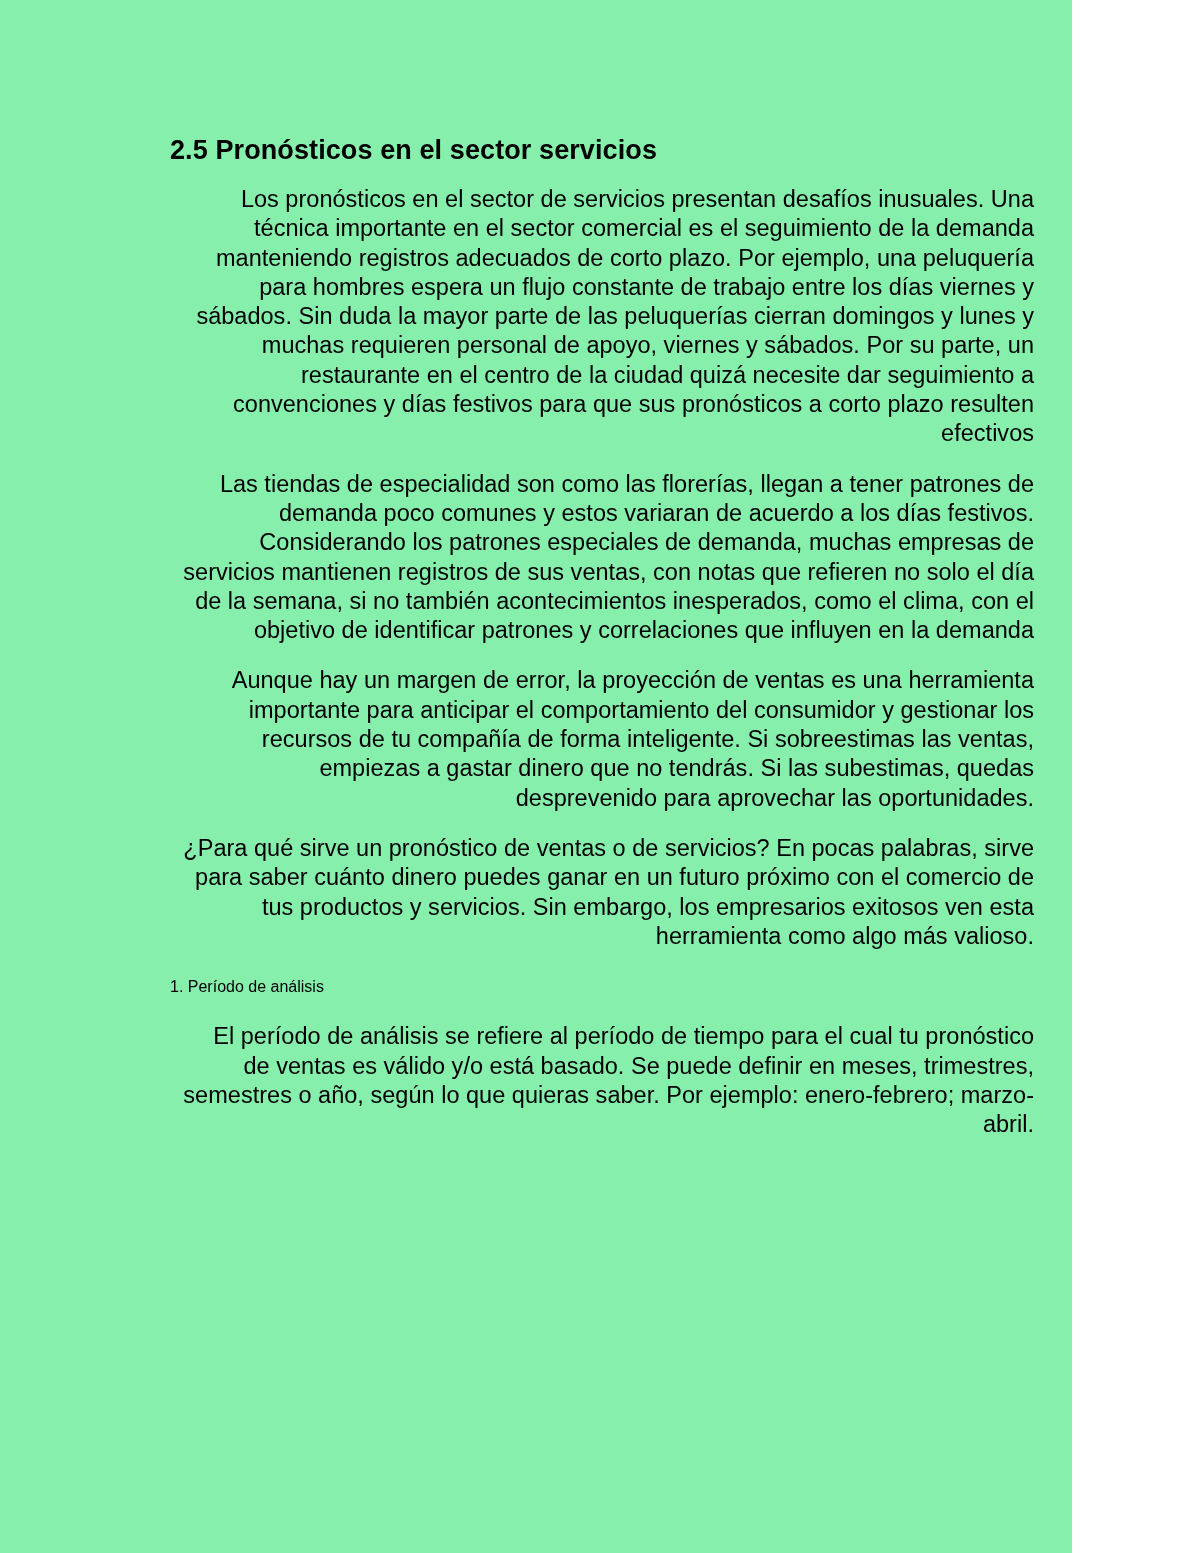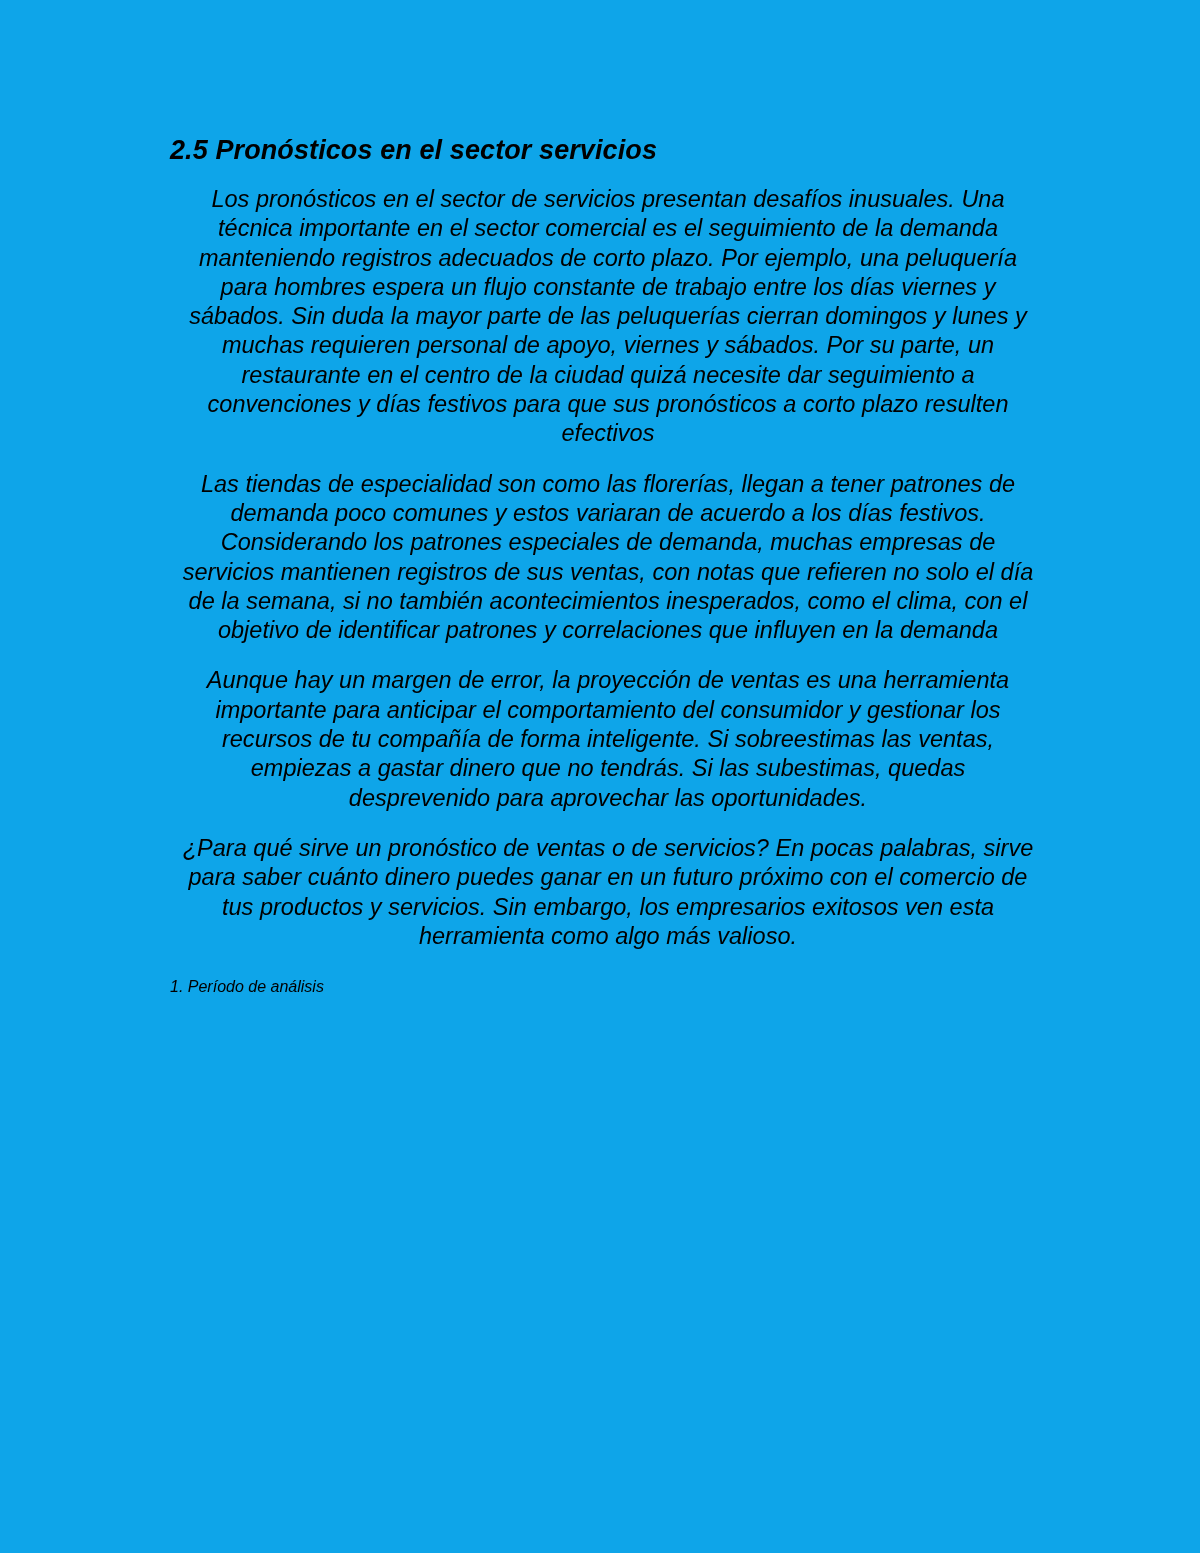--- a/index.html
+++ b/index.html
@@ -9,26 +9,25 @@
   }
   body {
     width: 1200px;
     height: 1553px;
     font-family: "Liberation Sans Narrow", "Liberation Sans", sans-serif;
     color: #000000;
     -webkit-font-smoothing: none;
   }
   .page {
     position: relative;
-    width: 1200px;
+    width: 1072px;
     height: 1553px;
-    background: #0ea5e9;
+    background: #86efac;
     box-sizing: border-box;
     overflow: hidden;
-    font-style: italic;
   }
   .content {
     position: absolute;
     left: 170px;
     top: 133px;
     width: 864px;
   }
   .h-section {
     font-size: 27px;
     font-weight: bold;
@@ -52,21 +51,21 @@
     letter-spacing: 0.1px;
     margin: 28px 0 20px 0;
     font-stretch: condensed;
   }
   p.body {
     font-size: 23.5px;
     line-height: 29.3px;
     margin: 0 0 21px 12px;
     letter-spacing: 0.02px;
     font-stretch: condensed;
-    text-align: center;
+    text-align: right;
   }
   p.body:last-child {
     margin-bottom: 0;
   }
   .listitem {
     font-size: 16px;
     line-height: 29.3px;
     margin: 0 0 21px 0;
     font-stretch: condensed;
   }
@@ -85,15 +84,16 @@
     <p class="body">Las tiendas de especialidad son como las florerías, llegan a tener patrones de demanda poco comunes y estos variaran de acuerdo a los días festivos. Considerando los patrones especiales de demanda, muchas empresas de servicios mantienen registros de sus ventas, con notas que refieren no solo el día de la semana, si no también acontecimientos inesperados, como el clima, con el objetivo de identificar patrones y correlaciones que influyen en la demanda</p>
 
     <p class="body">Aunque hay un margen de error, la proyección de ventas es una herramienta importante para anticipar el comportamiento del consumidor y gestionar los recursos de tu compañía de forma inteligente. Si sobreestimas las ventas, empiezas a gastar dinero que no tendrás. Si las subestimas, quedas desprevenido para aprovechar las oportunidades.</p>
 
     <p class="body">¿Para qué sirve un pronóstico de ventas o de servicios? En pocas palabras, sirve para saber cuánto dinero puedes ganar en un futuro próximo con el comercio de tus productos y servicios. Sin embargo, los empresarios exitosos ven esta herramienta como algo más valioso.</p>
 
 
 
     <p class="listitem">1. Período de análisis</p>
 
+    <p class="body">El período de análisis se refiere al período de tiempo para el cual tu pronóstico de ventas es válido y/o está basado. Se puede definir en meses, trimestres, semestres o año, según lo que quieras saber. Por ejemplo: enero-febrero; marzo-abril.</p>
 
   </div>
 </div>
 
 </body></html>

